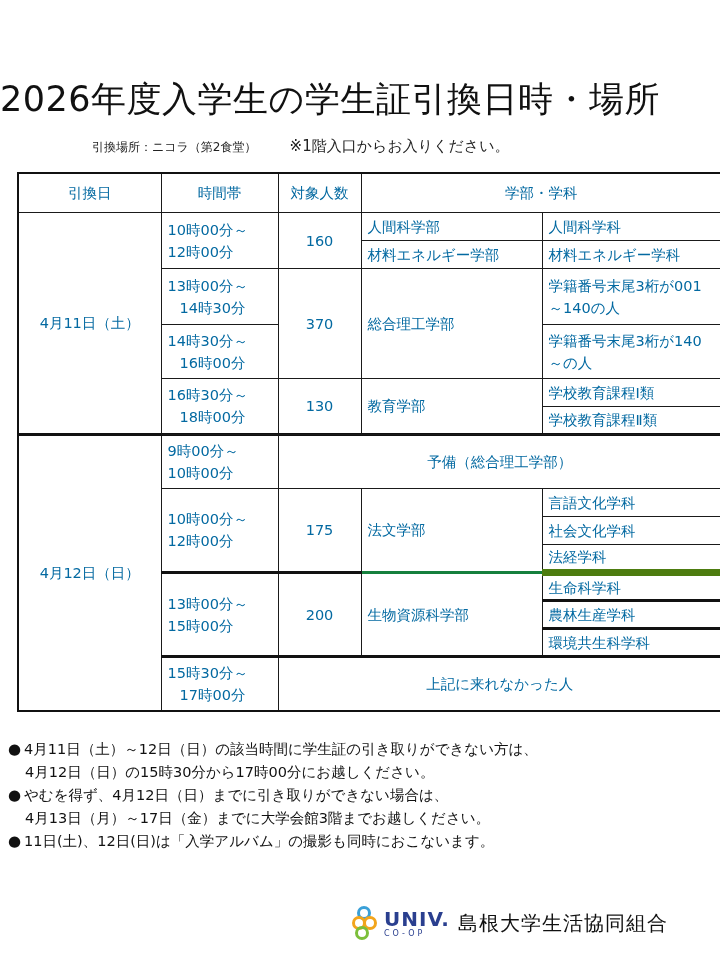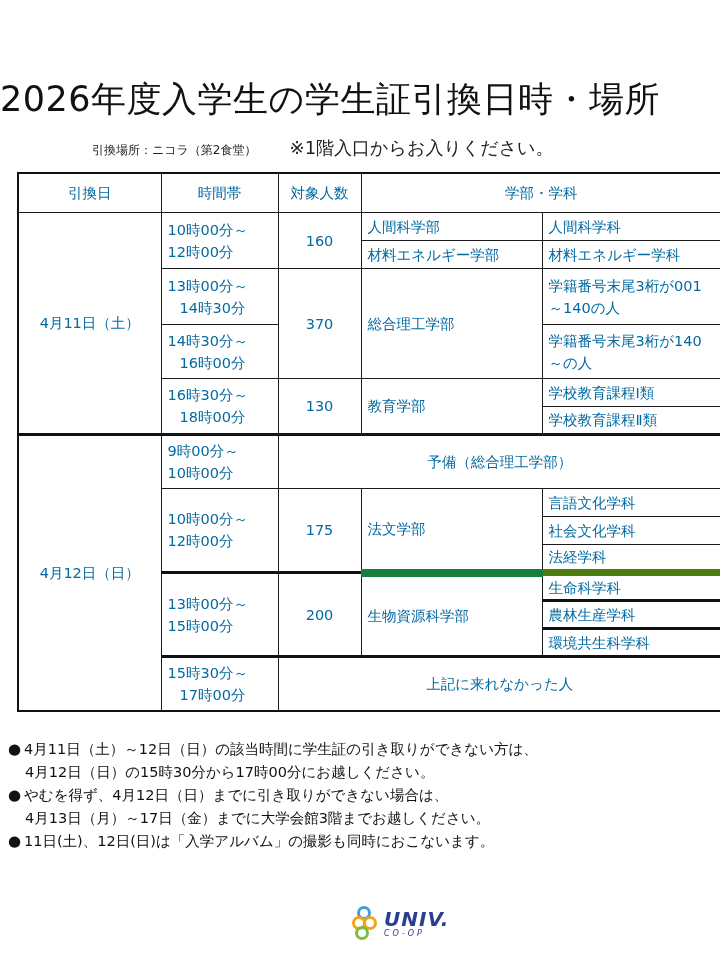--- a/index.html
+++ b/index.html
@@ -10,21 +10,21 @@
   }
   .title {
     position: absolute; left: 0; top: 76px; width: 660px;
     text-align: center; font-size: 35px; letter-spacing: 0.5px;
     font-weight: normal; color: #111;
   }
   .subtitle-row {
     position: absolute; left: 92px; top: 136px; white-space: nowrap;
   }
   .subtitle-main { font-size: 12px; color: #222; }
-  .subtitle-note { font-size: 18px; color: #222; margin-left: 28px; }
+  .subtitle-note { font-size: 15px; color: #222; margin-left: 28px; }
 
   table.sched {
     position: absolute; left: 17px; top: 172px;
     border-collapse: collapse; table-layout: fixed;
     width: 704px;
     font-size: 14.5px; color: #0369a1;
   }
   table.sched td, table.sched th {
     border: 1px solid #1a1a1a; padding: 0 6px;
     font-weight: normal; line-height: 22px;
@@ -48,21 +48,21 @@
   .note-line { white-space: nowrap; }
   .indent { padding-left: 17px; }
   .bullet { display: inline-block; width: 16px; font-size: 15px; }
 
   .footer {
     position: absolute; left: 352px; top: 905px; height: 36px;
     display: flex; align-items: center;
   }
   .logo-rings { width: 28px; height: 34px; position: relative; }
   .ring { position: absolute; border-radius: 50%; border: 3px solid; width: 8px; height: 8px; }
-  .logo-text { margin-left: 4px; line-height: 1; font-style: italic; }
+  .logo-text { margin-left: 4px; line-height: 1; }
   .logo-univ { font-size: 20px; font-weight: bold; color: #2a3f8f; letter-spacing: 1px; }
   .logo-coop { font-size: 8px; color: #2a3f8f; letter-spacing: 3px; margin-top: 1px; }
   .org-name { font-size: 20px; margin-left: 8px; color: #111; letter-spacing: 1px; }
 </style>
 </head>
 <body>
 
 <div class="title">2026年度入学生の学生証引換日時・場所</div>
 
 <div class="subtitle-row">
@@ -137,21 +137,21 @@
       <span class="t2 nopad">10時00分</span>
     </td>
     <td colspan="3" class="c">予備（総合理工学部）</td>
   </tr>
   <tr class="r29">
     <td rowspan="3" class="time" style="border-bottom:3px solid #111;">
       <span class="t2 nopad">10時00分～</span>
       <span class="t2 nopad">12時00分</span>
     </td>
     <td rowspan="3" class="c" style="border-bottom:3px solid #111;">175</td>
-    <td rowspan="3" class="l" style="border-bottom:8px solid #15803d;">法文学部</td>
+    <td rowspan="3" class="l" style="border-bottom:3px solid #15803d;">法文学部</td>
     <td class="l">言語文化学科</td>
   </tr>
   <tr class="r29">
     <td class="l">社会文化学科</td>
   </tr>
   <tr class="r29">
     <td class="l" style="border-bottom:7px solid #4d7c0f;">法経学科</td>
   </tr>
   <tr class="r29">
     <td rowspan="3" class="time" style="border-bottom:3px solid #111;">
@@ -196,13 +196,14 @@
   <div class="logo-rings">
     <span class="ring" style="left:5px; top:0px; border-color:#3aa0d8;"></span>
     <span class="ring" style="left:0px; top:10px; border-color:#f2a51c;"></span>
     <span class="ring" style="left:11px; top:10px; border-color:#f2a51c;"></span>
     <span class="ring" style="left:3px; top:20px; border-color:#7cbf3a;"></span>
   </div>
   <div class="logo-text">
     <div class="logo-univ">UNIV.</div>
     <div class="logo-coop">CO-OP</div>
   </div>
+  <div class="org-name">島根大学生活協同組合</div>
 </div>
 
 </body></html>

